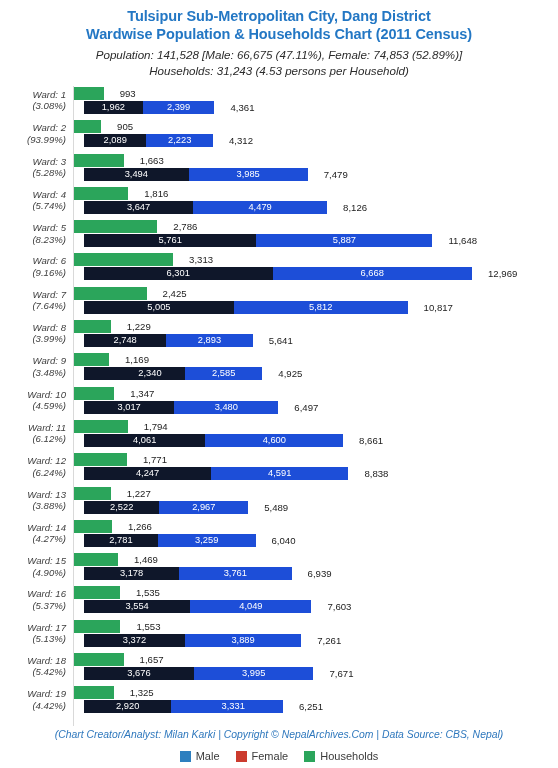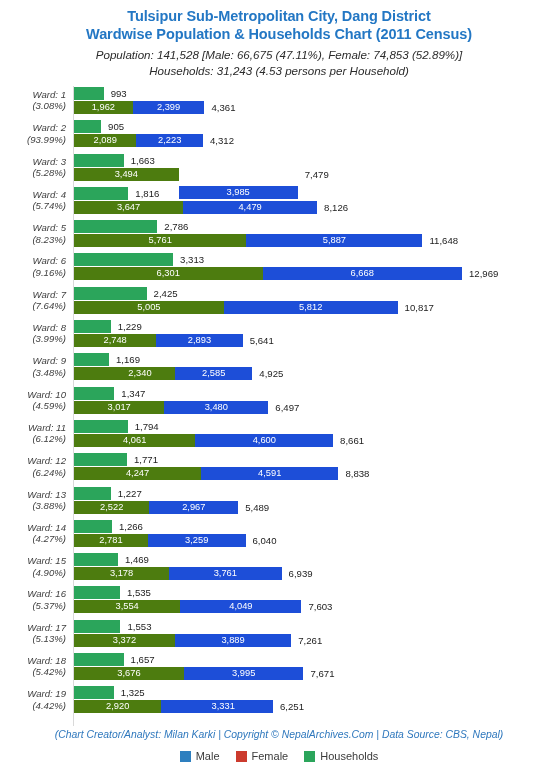--- a/index.html
+++ b/index.html
@@ -102,32 +102,32 @@
   .seg {
     display: inline-block;
     vertical-align: top;
     height: 13px;
     line-height: 13px;
     text-align: center;
     font-size: 9.3px;
     color: #ffffff;
     overflow: hidden;
   }
-  .seg.male   { background: #4d7c0f; }
+  .seg.male   { background: #0f172a; margin-left: 10px; }
   .seg.female { background: #1d4ed8; }
   .seg.households { background: #2ba55b; }
 
   .val-out {
     display: inline-block;
     vertical-align: top;
     height: 13px;
     line-height: 13px;
     font-size: 9.6px;
     color: #222222;
-    padding-left: 7px;
+    padding-left: 16px;
     font-weight: normal;
   }
 
   
   .footer-credit {
     position: absolute;
     left: 0;
     right: 0;
     bottom: 28px;
     text-align: center;
@@ -191,21 +191,21 @@
           <div class="row-label"><span>Ward: 2</span><span class="pct">(93.99%)</span></div>
           <div class="bars">
             <div class="bar-track households"><span class="seg households" title="905" style="width: 27.0753px;"></span><span class="val-out">905</span></div>
             <div class="bar-track population"><span class="seg male" style="width: 62.4976px;">2,089</span><span class="seg female" style="width: 66.5066px;">2,223</span><span class="val-out">4,312</span></div>
           </div>
         </div>
         <div class="row">
           <div class="row-label"><span>Ward: 3</span><span class="pct">(5.28%)</span></div>
           <div class="bars">
             <div class="bar-track households"><span class="seg households" title="1,663" style="width: 49.7528px;"></span><span class="val-out">1,663</span></div>
-            <div class="bar-track population"><span class="seg male" style="width: 104.532px;">3,494</span><span class="seg female" style="width: 119.221px; margin-top: 18px;">3,985</span><span class="val-out">7,479</span></div>
+            <div class="bar-track population"><span class="seg male" style="width: 104.532px;">3,494</span><span class="seg female" style="width: 119.221px;">3,985</span><span class="val-out">7,479</span></div>
           </div>
         </div>
         <div class="row">
           <div class="row-label"><span>Ward: 4</span><span class="pct">(5.74%)</span></div>
           <div class="bars">
             <div class="bar-track households"><span class="seg households" title="1,816" style="width: 54.3302px;"></span><span class="val-out">1,816</span></div>
             <div class="bar-track population"><span class="seg male" style="width: 109.109px;">3,647</span><span class="seg female" style="width: 134px;">4,479</span><span class="val-out">8,126</span></div>
           </div>
         </div>
         <div class="row">

